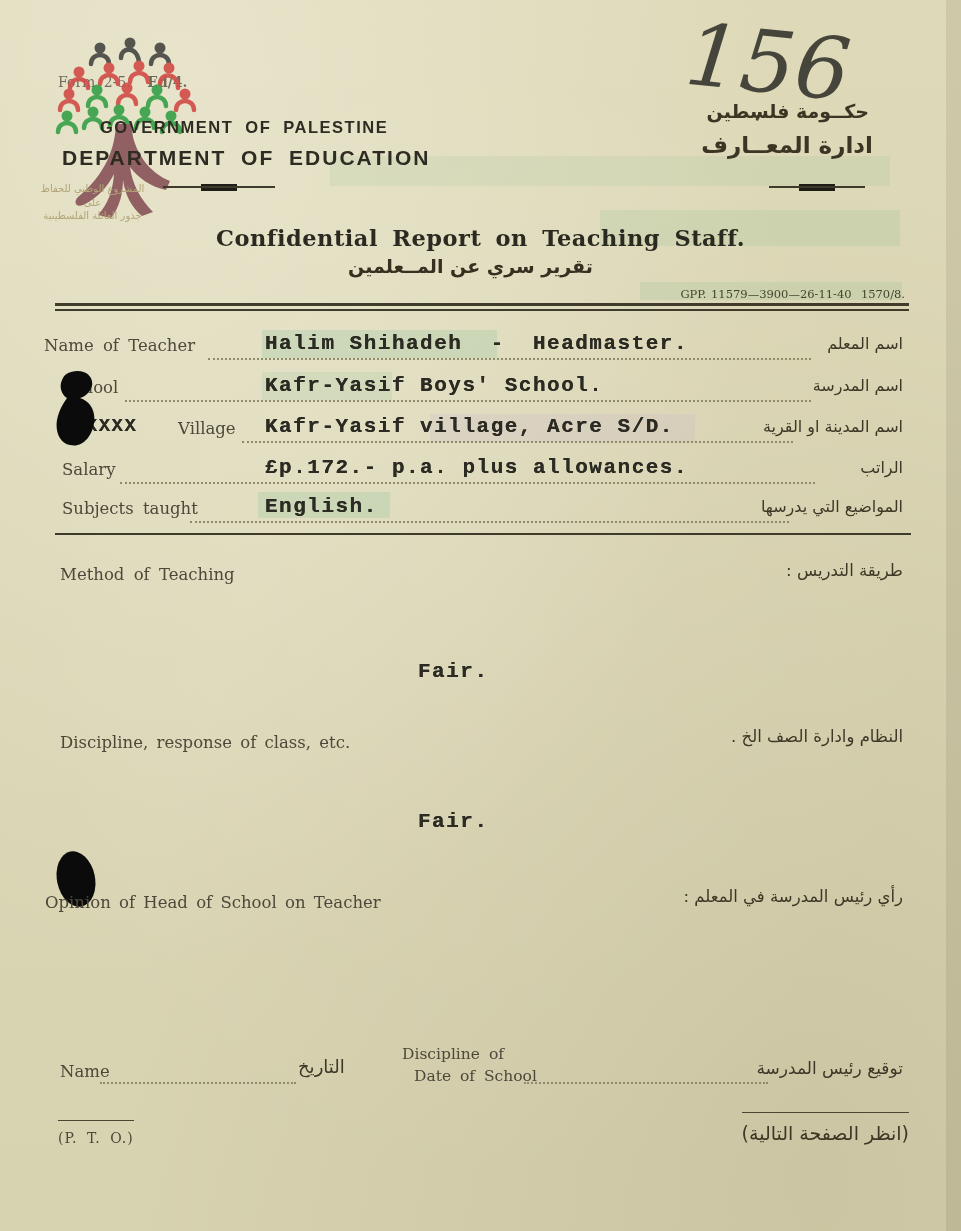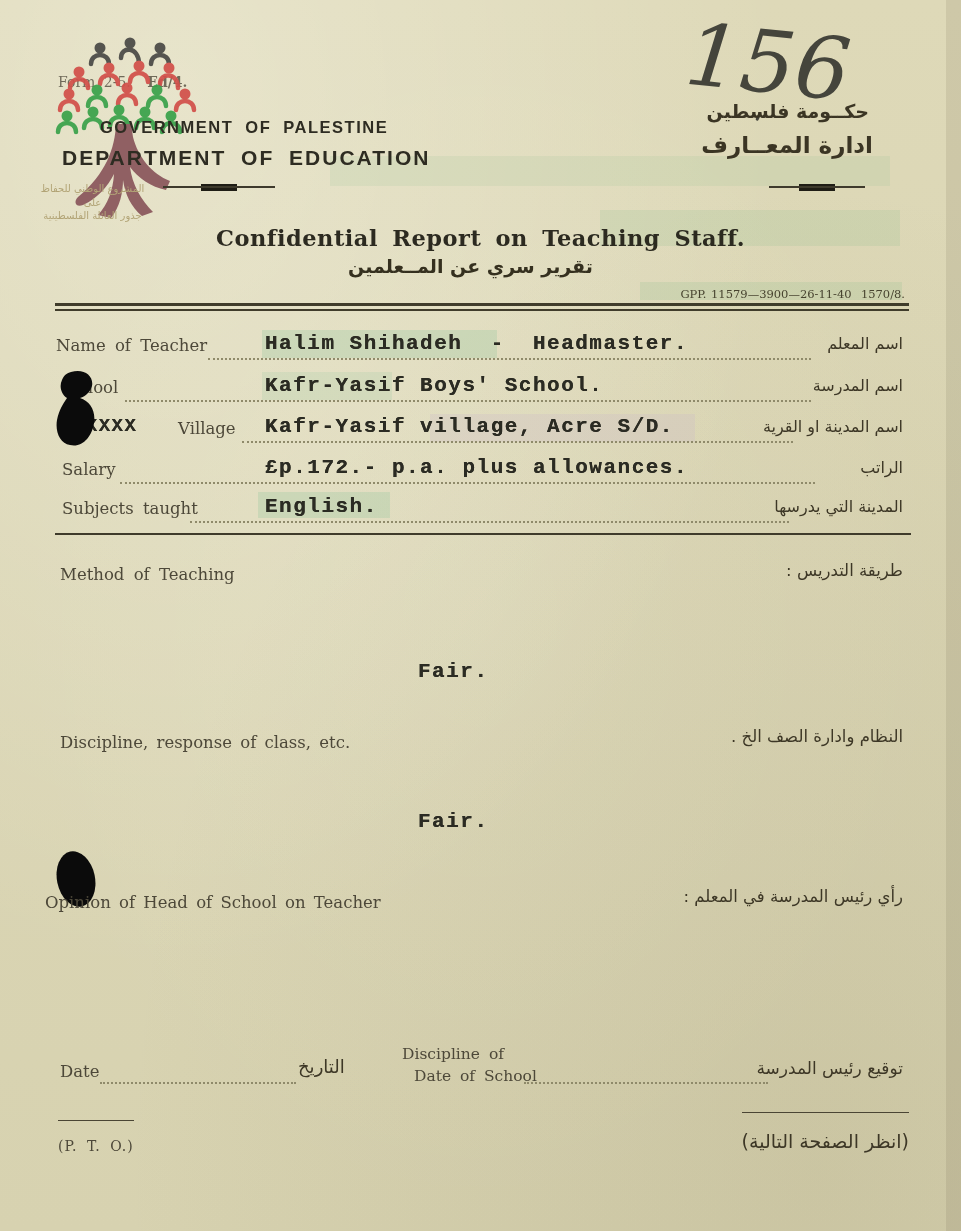--- a/index.html
+++ b/index.html
@@ -27,21 +27,21 @@
   .hdr-en{font-family:"Liberation Sans",sans-serif; font-weight:bold; color:#2e2c22;}
   .title-en{font-weight:bold; font-size:22.5px; letter-spacing:0.5px; color:#2c2a20; word-spacing:6px;}
   .leader{position:absolute; border-bottom:2px dotted #8f8a6a; height:0;}
   .row{position:absolute; left:0; width:961px; height:36px;}
   .dbl-rule{position:absolute; left:55px; right:52px; height:3px;
     border-top:3px solid #403c2b; border-bottom:2px solid #403c2b;}
   .rule{position:absolute; left:55px; right:50px; border-top:2px solid #3f3b2b;}
   .short-div{position:absolute; height:8px; background-repeat:no-repeat;
     background-image:linear-gradient(#3e3a2c,#3e3a2c),linear-gradient(#1f1d15,#1f1d15);
     background-size:100% 2px,36px 7px; background-position:center 3px,center;}
-  .overline{border-top:1.6px solid #4a4534; padding-top:17px;}
+  .overline{border-top:1.6px solid #4a4534; padding-top:9px;}
   .handwrit{font-family:"DejaVu Serif",serif; font-style:italic; color:#45453c;}
 </style>
 </head>
 <body>
 
 <div class="paper">
 
   <div class="tint" style="left:330px;top:156px;width:560px;height:30px;background:rgba(140,190,140,0.14);"></div>
   <div class="tint" style="left:600px;top:210px;width:300px;height:36px;background:rgba(140,190,140,0.18);"></div>
   <div class="tint" style="left:640px;top:282px;width:262px;height:18px;background:rgba(140,190,140,0.20);"></div>
@@ -134,21 +134,21 @@
   <div class="abs ar" dir="rtl" style="right:92px;top:100px;font-size:19px;font-weight:bold;color:#3b3524;">حكــومة فلسطين</div>
   <div class="abs ar" dir="rtl" style="right:88px;top:132px;font-size:23px;font-weight:bold;color:#3b3524;">ادارة المعــارف</div>
   <div class="short-div" style="right:96px;top:183px;width:96px;"></div>
 
   <div class="abs title-en serif" style="left:0;top:225px;width:961px;text-align:center;">Confidential Report on Teaching Staff.</div>
   <div class="abs ar" dir="rtl" style="left:0;top:255px;width:941px;text-align:center;font-size:19px;font-weight:600;color:#35301f;">تقرير سري عن المــعلمين</div>
   <div class="abs serif pre" style="right:56px;top:287px;font-size:11.5px;color:#47432f;word-spacing:1px;">GPP. 11579—3900—26-11-40  1570/8.</div>
   <div class="dbl-rule" style="top:303px;"></div>
 
   <div class="row" style="top:331px;">
-    <span class="abs lbl serif" style="left:56px;top:5px;">Name of Teacher</span>
+    <span class="abs lbl serif" style="left:44px;top:5px;">Name of Teacher</span>
     <div class="leader" style="left:208px;right:150px;top:27px;"></div>
     <span class="abs typed" style="left:265px;top:1px;">Halim Shihadeh  -  Headmaster.</span>
     <span class="abs ar lbl-ar" dir="rtl" style="right:58px;top:3px;">اسم المعلم</span>
   </div>
 
   <div class="row" style="top:373px;">
     <span class="abs lbl serif" style="left:62px;top:5px;">School</span>
     <div class="leader" style="left:125px;right:150px;top:27px;"></div>
     <span class="abs typed" style="left:265px;top:1px;">Kafr-Yasif Boys' School.</span>
     <span class="abs ar lbl-ar" dir="rtl" style="right:58px;top:3px;">اسم المدرسة</span>
@@ -166,21 +166,21 @@
     <span class="abs lbl serif" style="left:62px;top:5px;">Salary</span>
     <div class="leader" style="left:120px;right:146px;top:27px;"></div>
     <span class="abs typed" style="left:265px;top:1px;">£p.172.- p.a. plus allowances.</span>
     <span class="abs ar lbl-ar" dir="rtl" style="right:58px;top:3px;">الراتب</span>
   </div>
 
   <div class="row" style="top:494px;">
     <span class="abs lbl serif" style="left:62px;top:5px;">Subjects taught</span>
     <div class="leader" style="left:190px;right:172px;top:27px;"></div>
     <span class="abs typed" style="left:265px;top:1px;">English.</span>
-    <span class="abs ar lbl-ar" dir="rtl" style="right:58px;top:3px;">المدينة التي يدرسها</span>
+    <span class="abs ar lbl-ar" dir="rtl" style="right:58px;top:3px;">المواضيع التي يدرسها</span>
   </div>
 
   <div class="rule" style="top:533px;"></div>
 
   <div class="abs lbl serif" style="left:60px;top:565px;">Method of Teaching</div>
   <div class="abs ar" dir="rtl" style="right:58px;top:561px;font-size:16.5px;">طريقة التدريس :</div>
   <div class="abs typed" style="left:418px;top:660px;">Fair.</div>
 
   <div class="abs lbl serif" style="left:60px;top:733px;word-spacing:3px;">Discipline, response of class, etc.</div>
   <div class="abs ar" dir="rtl" style="right:58px;top:727px;font-size:16.5px;">النظام وادارة الصف الخ .</div>
@@ -189,21 +189,21 @@
   <svg class="abs" style="left:55px;top:370px;" width="52" height="78" viewBox="0 0 52 78">
     <path fill="#0b0b0b" d="M16,2 C29,-2 39,6 37,16 C35,22 31,26 25,28 C35,31 41,41 39,53 C37,67 27,78 15,75 C5,73 0,62 2,50 C4,40 8,34 12,28 C6,24 4,16 7,10 C9,5 12,3 16,2 Z"></path>
   </svg>
   <svg class="abs" style="left:53px;top:849px;" width="46" height="60" viewBox="0 0 46 60">
     <ellipse cx="23" cy="30" rx="19" ry="28" transform="rotate(-12 23 30)" fill="#0b0b0b"></ellipse>
   </svg>
 
   <div class="abs lbl serif" style="left:45px;top:893px;word-spacing:3px;">Opinion of Head of School on Teacher</div>
   <div class="abs ar" dir="rtl" style="right:58px;top:887px;font-size:16.5px;">رأي رئيس المدرسة في المعلم :</div>
 
-  <div class="abs lbl serif" style="left:60px;top:1062px;">Date</div>
+  <div class="abs lbl serif" style="left:60px;top:1062px;">Name</div>
   <div class="leader" style="left:100px;width:196px;top:1082px;"></div>
   <div class="abs ar" dir="rtl" style="left:298px;top:1056px;font-size:18px;">التاريخ</div>
 
   <div class="abs serif" style="left:402px;top:1044px;font-size:15.5px;line-height:1.4;">
     <div>Discipline of</div>
     <div style="margin-left:12px;">Date of School</div>
   </div>
   <div class="leader" style="left:524px;width:244px;top:1082px;"></div>
   <div class="abs ar" dir="rtl" style="right:58px;top:1058px;font-size:17px;">توقيع رئيس المدرسة</div>
 

